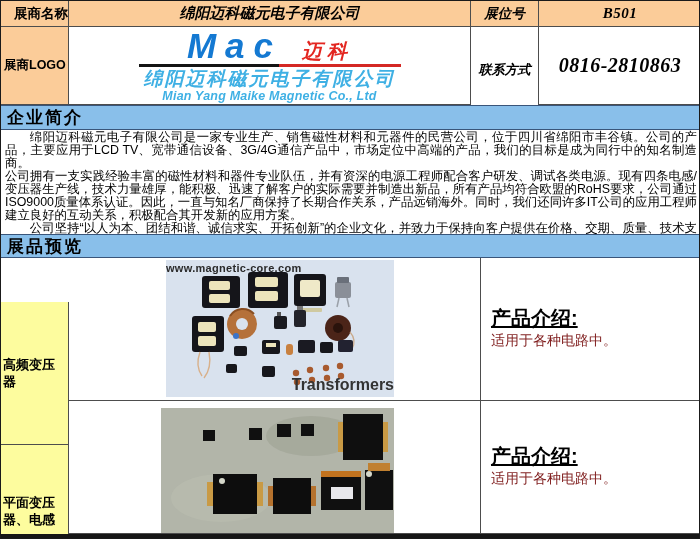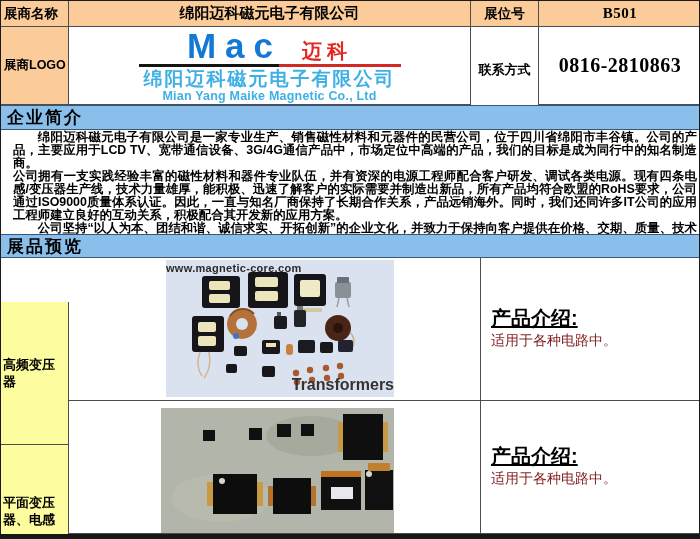--- a/index.html
+++ b/index.html
@@ -9,23 +9,23 @@
     font-family:"Liberation Sans", sans-serif; color:#000;
   }
   .cell {
     position:absolute; box-sizing:border-box; display:flex; align-items:center;
     overflow:hidden; border-right:1px solid #4d4d4d; border-bottom:1px solid #4d4d4d;
   }
   .no-br { border-right:none; }
   .peach { background:#fbcc99; }
   .white-bg { background:#ffffff; }
   .yellow { background:#fdfc9e; }
-  .center { justify-content:center; }
+  .center { justify-content:center;font-style:italic; }
   .serif { font-family:"Liberation Serif", "DejaVu Serif", serif; }
-  .label-cell { font-size:13.5px; font-weight:bold; padding-left:3px; }
+  .label-cell { font-size:13.5px; font-weight:bold; padding-left:13px; }
   .company-name { font-size:15px; font-weight:bold; }
   .booth-value { font-size:15px; font-weight:bold; letter-spacing:0.5px; }
   .phone-value { font-size:20px; font-weight:bold; letter-spacing:0.5px; }
 
   
   .logo-box { width:100%; text-align:center; line-height:1.1; }
   .logo-line1 { display:flex; justify-content:center; align-items:baseline; gap:20px; }
   .logo-mac { color:#1479d2; font-size:35px; font-weight:bold; letter-spacing:9px; }
   .logo-maike { color:#e32620; font-size:20px; font-weight:bold; letter-spacing:5px; }
   .logo-underline { display:flex; width:262px; height:3px; margin:-1px auto 2px auto; }
@@ -38,21 +38,21 @@
   .section-bar {
     position:absolute; left:0; width:100%; box-sizing:border-box; background:#89bfea;
     border-top:1px solid #39557a; border-bottom:1px solid #39557a;
     display:flex; align-items:center; padding-left:6px;
     font-weight:bold; font-size:17px; letter-spacing:2px;
   }
 
   
   .intro-area {
     position:absolute; left:0; top:129px; width:700px; height:104px; box-sizing:border-box;
-    padding:1px 4px 0 12px; font-size:12.4px; font-weight:bold; line-height:13px;
+    padding:1px 4px 0 4px; font-size:12.4px; font-weight:normal; line-height:13px;
     text-align:justify; overflow:hidden;
   }
   .intro-area p { margin:0; }
   .indent { text-indent:2em; }
 
   
   .prod-label { font-size:13px; font-weight:bold; line-height:17px; padding:2px;margin-top:44px; }
   .img-wrap { position:absolute; overflow:hidden; }
   .img-overlay-top {
     position:absolute; top:2px; left:0; width:100%; text-align:left;

